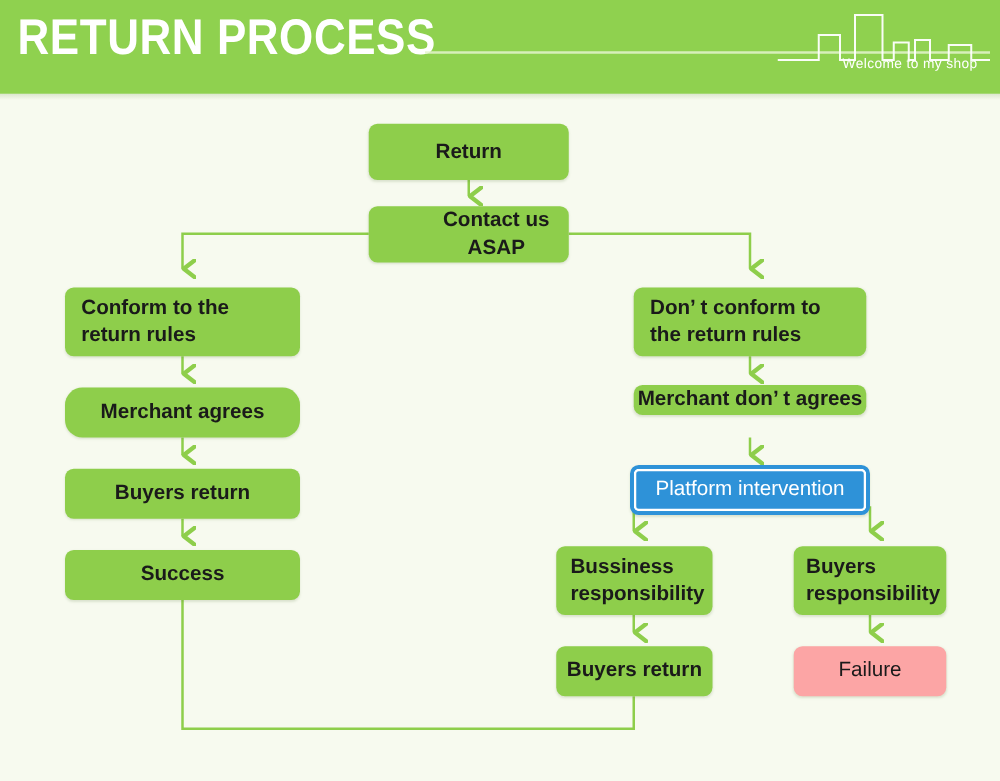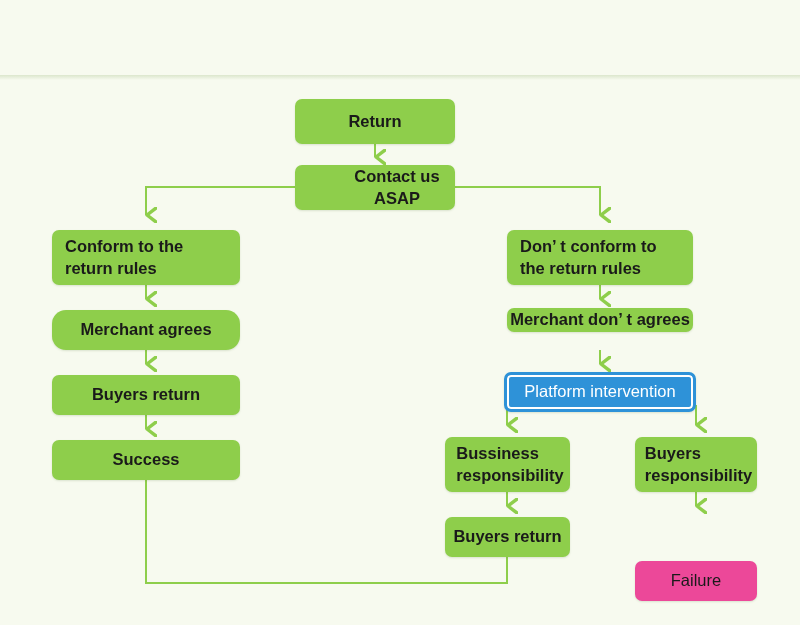--- a/index.html
+++ b/index.html
@@ -91,37 +91,47 @@
     box-sizing: border-box;
     border-radius: 7px;
     display: flex;
     align-items: center;
     font-size: 16.5px;
     color: #1a1a1a;
     line-height: 1.28;
     box-shadow: 0 1px 2px rgba(90,120,60,0.18);
   }
   .node.green { background: #8ece4b; font-weight: bold; }
-  .node.gray  { background: #ec4899; margin-top: 44px; }
+  .node.gray  { background: #fca5a5; }
   .node.blue  {
     background: #2e92d8;
     color: #ffffff;
     border: 3px solid #2e92d8;
     box-shadow: inset 0 0 0 2px #ffffff, 0 1px 2px rgba(90,120,60,0.18);
     border-radius: 7px;
   }
   .node.center { justify-content: center; text-align: center; }
   .node.left   { justify-content: center; text-align: left; padding-left: 13px; padding-right: 8px; }
   .node .label { display: block; }
 </style>
 </head>
 <body>
 
 <div id="page">
 
+  <div id="header">
+    <div id="header-title">RETURN PROCESS</div>
+    <div id="header-rule"></div>
+
+    <svg id="skyline" width="170" height="48" viewBox="0 0 170 48">
+      <path d="M0 44 H33 V24 H50 V44 H62 V8 H84 V44 H93 V30 H105 V44 H110 V28 H122 V44 H137 V32 H155 V44 H170" fill="none" stroke="#ffffff" stroke-width="1.6" stroke-opacity="0.95" stroke-linejoin="miter"></path>
+    </svg>
+
+    <div id="header-tagline">Welcome to my shop</div>
+  </div>
   <div id="header-shadow"></div>
 
   <div id="flow">
 
     <svg id="flow-svg" width="800" height="550">
       <defs>
         <marker id="arrowDown" markerWidth="16" markerHeight="12" refX="8" refY="11" orient="auto" markerUnits="userSpaceOnUse">
           <path d="M1 1 L8 10 L15 1" fill="none" stroke="#8ece4b" stroke-width="3.4" stroke-linecap="round" stroke-linejoin="round"></path>
         </marker>
         <marker id="arrowUp" markerWidth="16" markerHeight="12" refX="8" refY="11" orient="auto" markerUnits="userSpaceOnUse">

